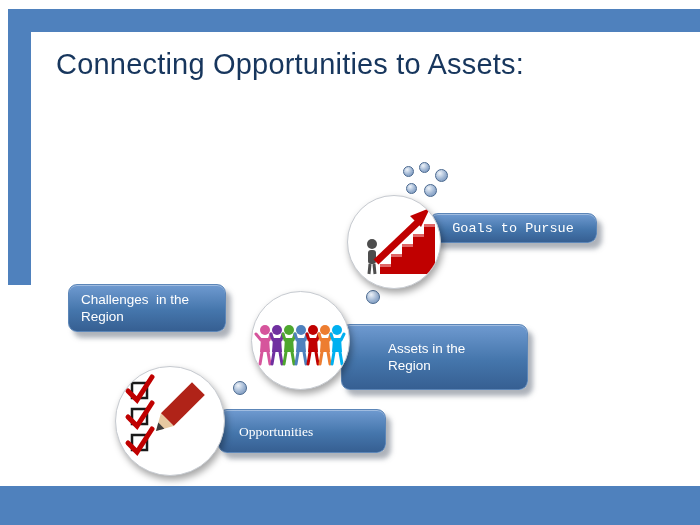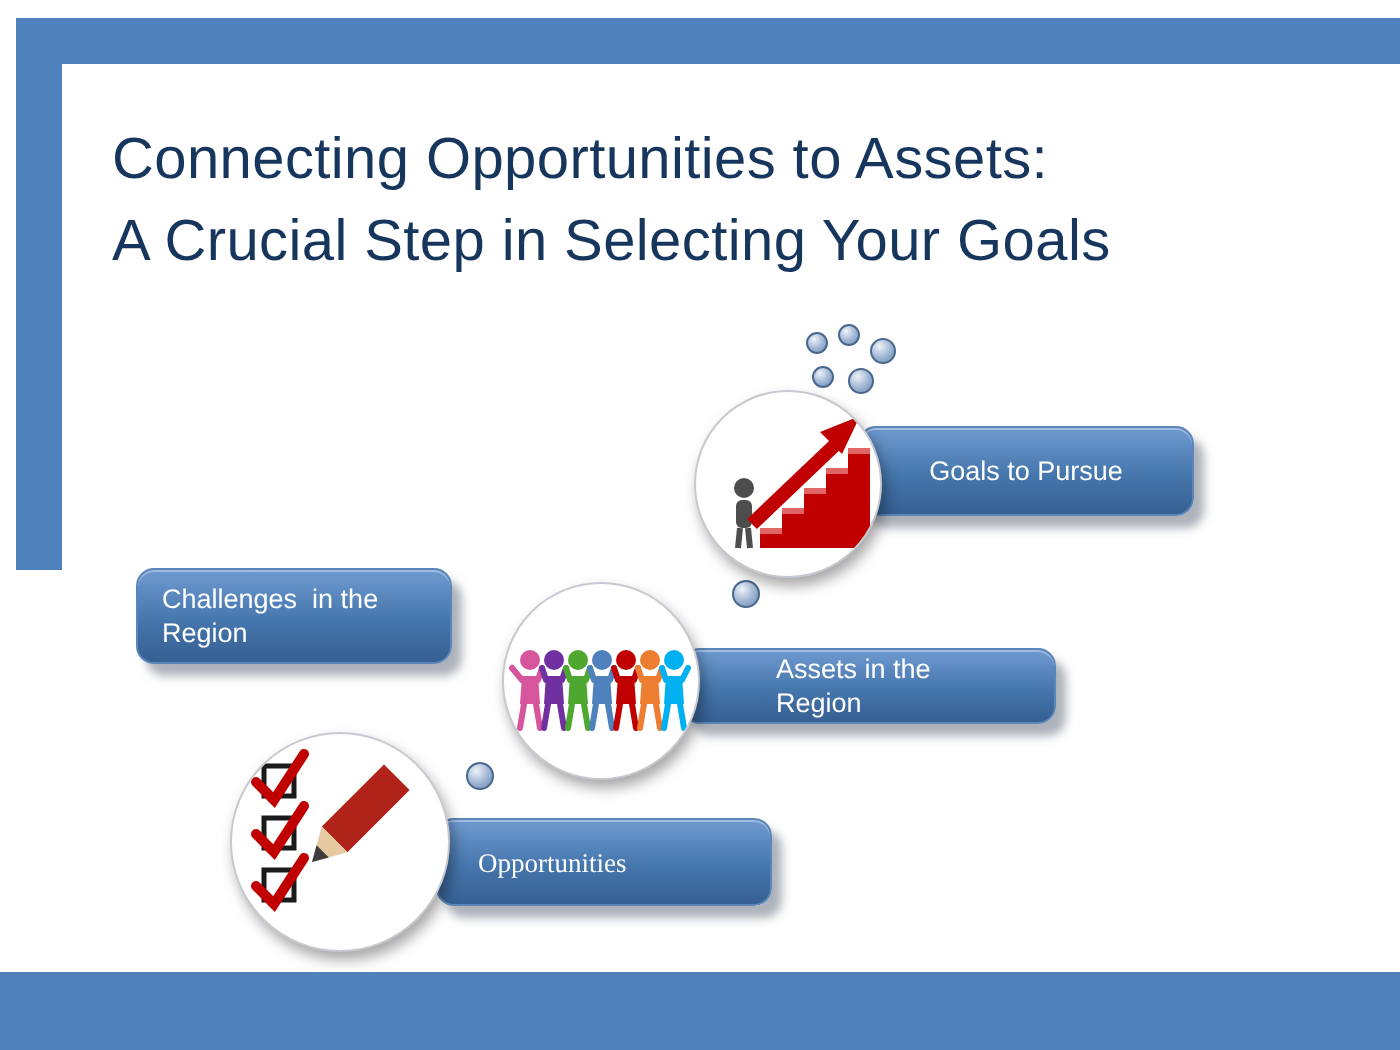--- a/index.html
+++ b/index.html
@@ -6,39 +6,39 @@
   .slide {
     position:relative; width:700px; height:525px; background:#ffffff;
     overflow:hidden; font-family:"Liberation Sans", sans-serif;
   }
   
   .bar-top    { position:absolute; left:31px; top:9px; right:0; height:23px; background:var(--accent,#4f81bd); }
   .bar-left   { position:absolute; left:8px; top:9px; width:23px; height:276px; background:var(--accent,#4f81bd); }
   .bar-bottom { position:absolute; left:0; bottom:0; width:100%; height:39px; background:var(--accent,#4f81bd); }
 
   .title {
-    position:absolute; left:56px; top:60px; margin:0;
+    position:absolute; left:56px; top:44px; margin:0;
     font-size:29px; font-weight:400; line-height:41px;
     color:var(--title-text,#17365d); letter-spacing:0.2px;
   }
   .title span { display:block; }
 
   
   .node-btn {
     position:absolute; box-sizing:border-box; z-index:2;
     border-radius:9px; border:1px solid #5c86b8;
     background:linear-gradient(180deg, var(--button-top,#6f9ad0) 0%, #4576ac 55%, var(--button-bottom,#365f92) 100%);
     box-shadow:5px 6px 5px rgba(105,115,130,0.55), inset 0 1px 0 rgba(255,255,255,0.35);
     color:var(--button-text,#ffffff); font-size:13.5px; line-height:17px;
     display:flex; flex-direction:column; justify-content:center;
   }
   .node-btn span { white-space:pre-wrap; }
-  .goals         { left:429px; top:213px; width:168px; height:45px; align-items:center; }
+  .goals         { left:429px; top:213px; width:168px; height:30px; align-items:center;font-family:Liberation Mono, monospace; }
   .challenges    { left:68px;  top:284px; width:158px; height:48px; padding-left:12px; }
-  .assets        { left:341px; top:324px; width:187px; height:38px; padding-left:46px; }
+  .assets        { left:341px; top:324px; width:187px; height:66px; padding-left:46px; }
   .opportunities { left:218px; top:409px; width:168px; height:44px; padding-left:20px;font-family:Liberation Serif, serif; }
 
   
   .circle {
     position:absolute; z-index:3; border-radius:50%; overflow:hidden;
     background:#ffffff; border:1px solid #c6cad0;
     box-shadow:2px 4px 7px rgba(0,0,0,0.35);
   }
   .circle svg { display:block; width:100%; height:100%; }
   .circle-stairs    { left:347px; top:195px; width:92px;  height:92px; }
@@ -69,21 +69,20 @@
 <body>
 
 <div class="slide">
 
   <div class="bar-top"></div>
   <div class="bar-left"></div>
   <div class="bar-bottom"></div>
 
   <h1 class="title">
     <span>Connecting Opportunities to Assets:</span>
-    <span>A Crucial Step in Selecting Your Goals</span>
   </h1>
 
   <div class="diagram">
 
     <span class="bubble b1"></span>
     <span class="bubble b2"></span>
     <span class="bubble b3"></span>
     <span class="bubble b4"></span>
     <span class="bubble b5"></span>
     <span class="bubble b6"></span>

